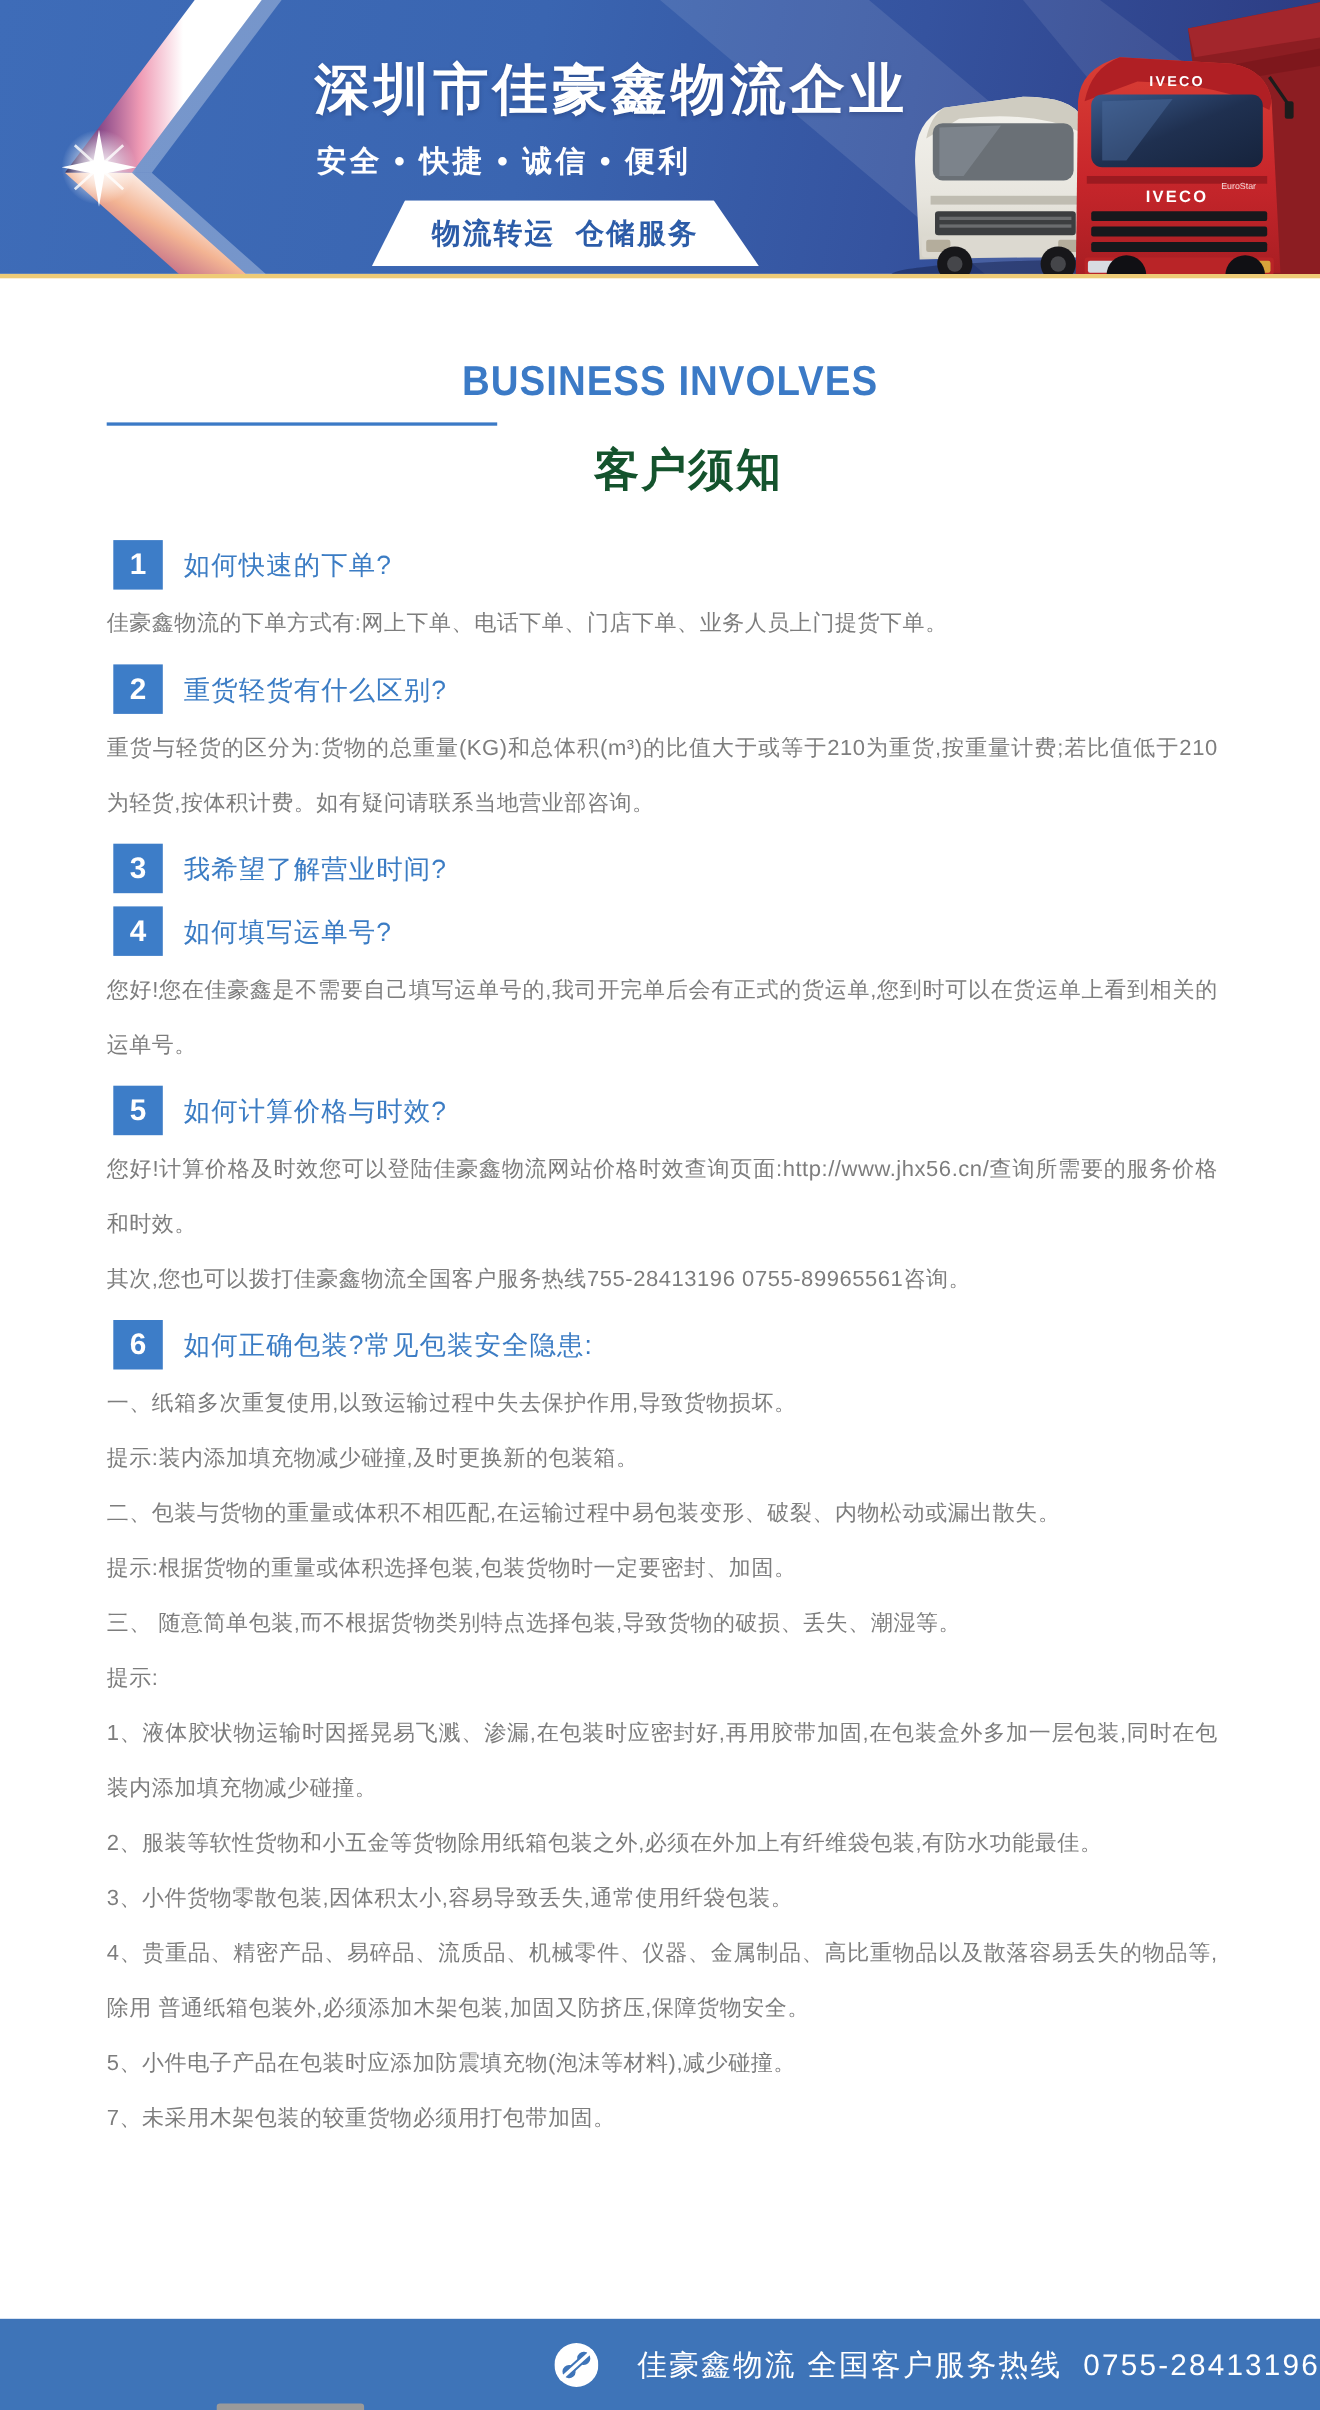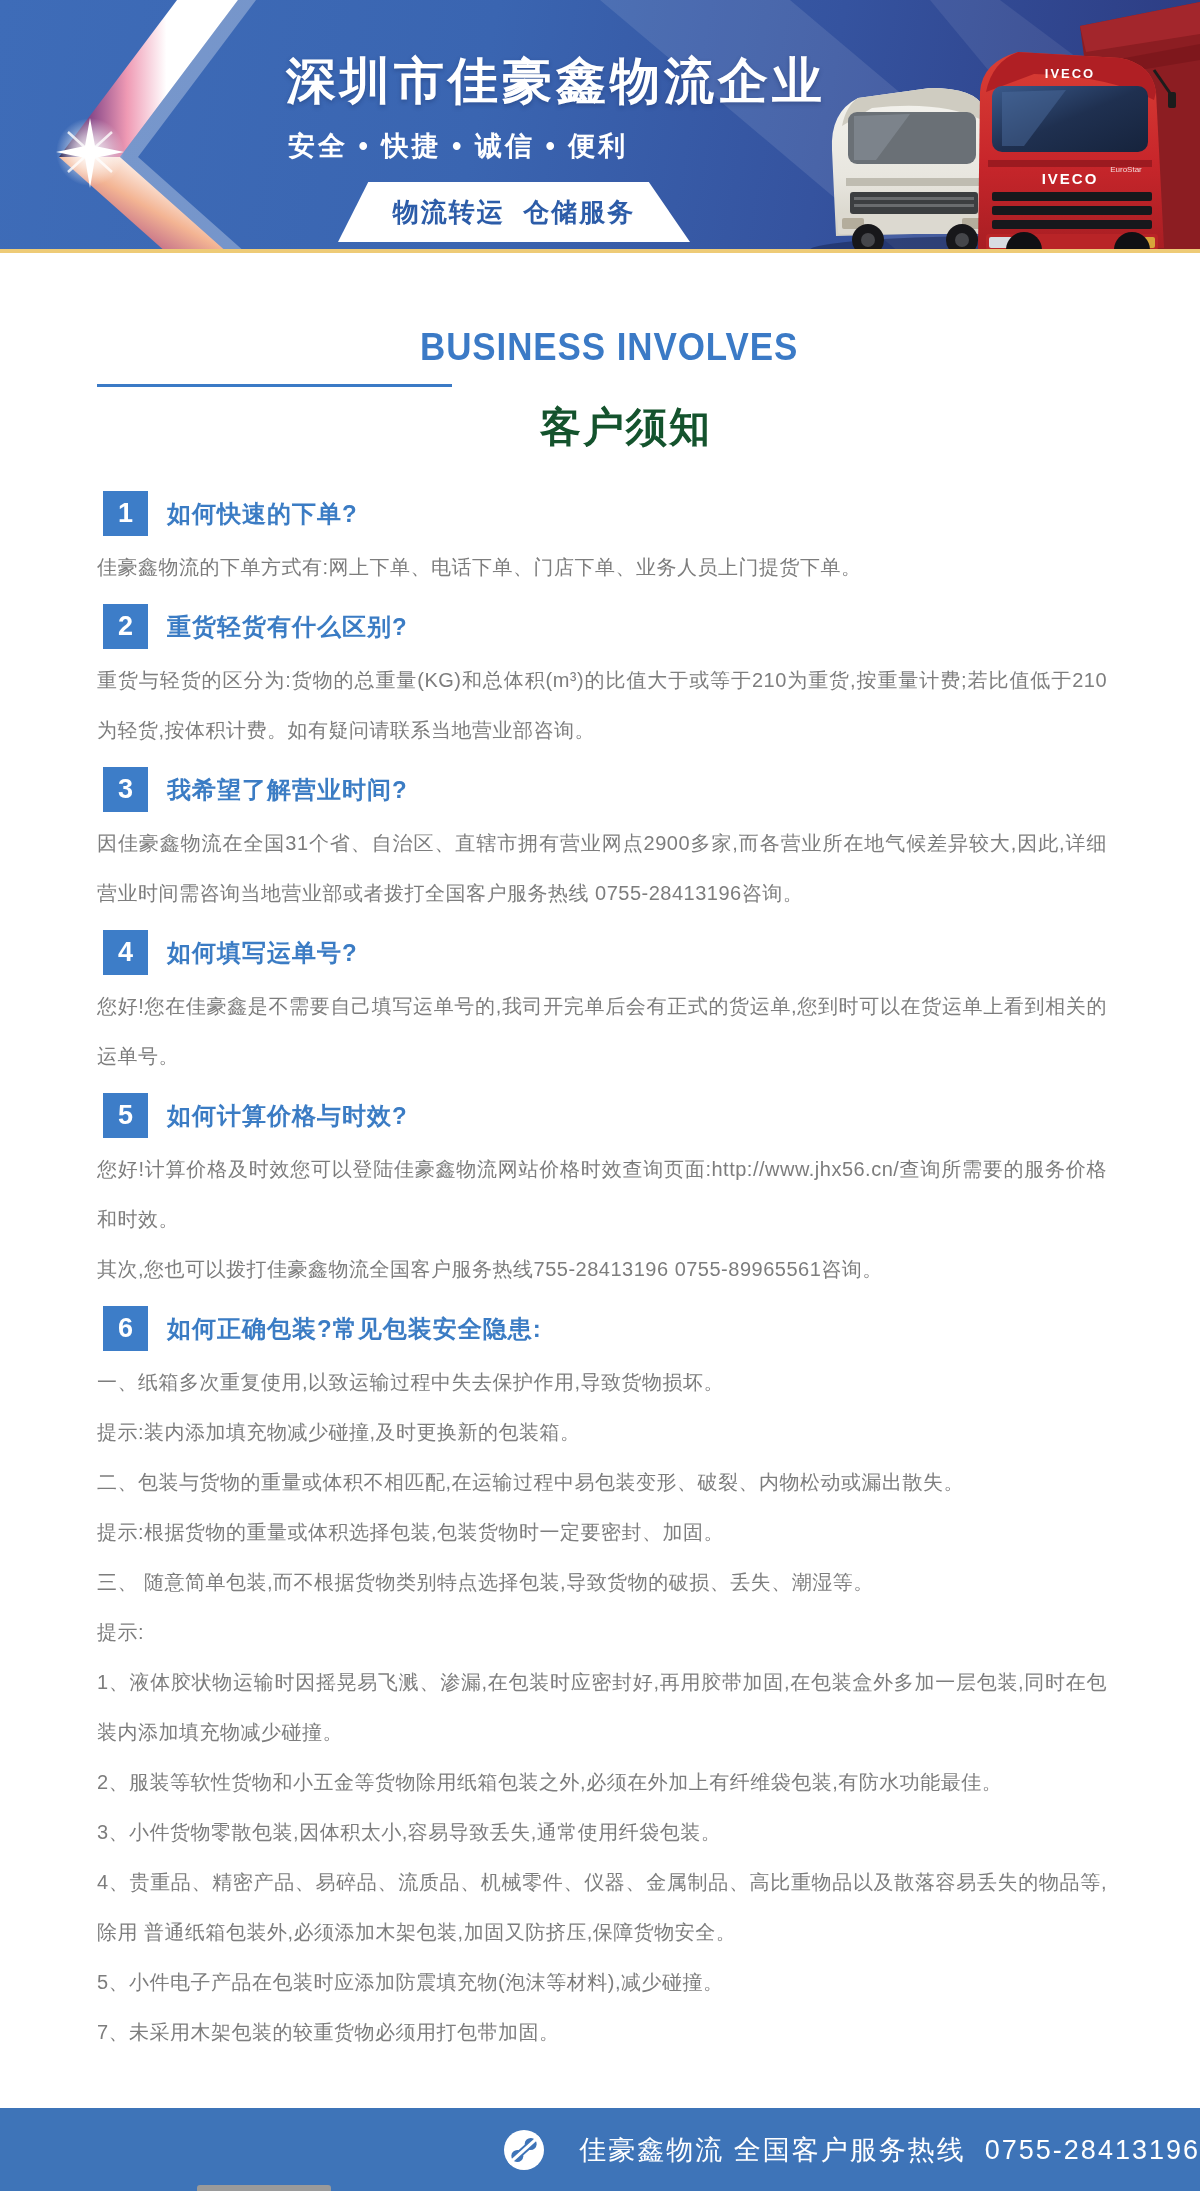--- a/index.html
+++ b/index.html
@@ -67,21 +67,21 @@
   .faq-head { display: flex; align-items: center; }
   .faq-badge {
     width: 45px; height: 45px; margin-left: 6px;
     background: #3d7dc8; color: #ffffff;
     font-size: 27px; font-weight: 700;
     display: flex; align-items: center; justify-content: center;
     flex: 0 0 auto;
   }
   .faq-question {
     margin-left: 19px;
-    color: #3b7cc4; font-size: 24px; font-weight: 700; letter-spacing: 1px;
+    color: #3b7cc4; font-size: 24px; font-weight: 400; letter-spacing: 1px;
   }
   .faq-body { margin-top: 6px; width: 1010px; }
   .faq-body p {
     color: #7d7d7d; font-size: 20px; line-height: 50px; letter-spacing: .5px;
     text-align: justify;
   }
 
   
   .footer {
     position: relative;
@@ -239,23 +239,20 @@
         </div>
         <div class="faq-body">
           <p>重货与轻货的区分为:货物的总重量(KG)和总体积(m³)的比值大于或等于210为重货,按重量计费;若比值低于210为轻货,按体积计费。如有疑问请联系当地营业部咨询。</p>
         </div>
       </div>
       <div class="faq-item">
         <div class="faq-head">
           <div class="faq-badge">3</div>
           <div class="faq-question">我希望了解营业时间?</div>
         </div>
-        <div class="faq-body">
-          <p>因佳豪鑫物流在全国31个省、自治区、直辖市拥有营业网点2900多家,而各营业所在地气候差异较大,因此,详细营业时间需咨询当地营业部或者拨打全国客户服务热线 0755-28413196咨询。</p>
-        </div>
       </div>
       <div class="faq-item">
         <div class="faq-head">
           <div class="faq-badge">4</div>
           <div class="faq-question">如何填写运单号?</div>
         </div>
         <div class="faq-body">
           <p>您好!您在佳豪鑫是不需要自己填写运单号的,我司开完单后会有正式的货运单,您到时可以在货运单上看到相关的运单号。</p>
         </div>
       </div>

